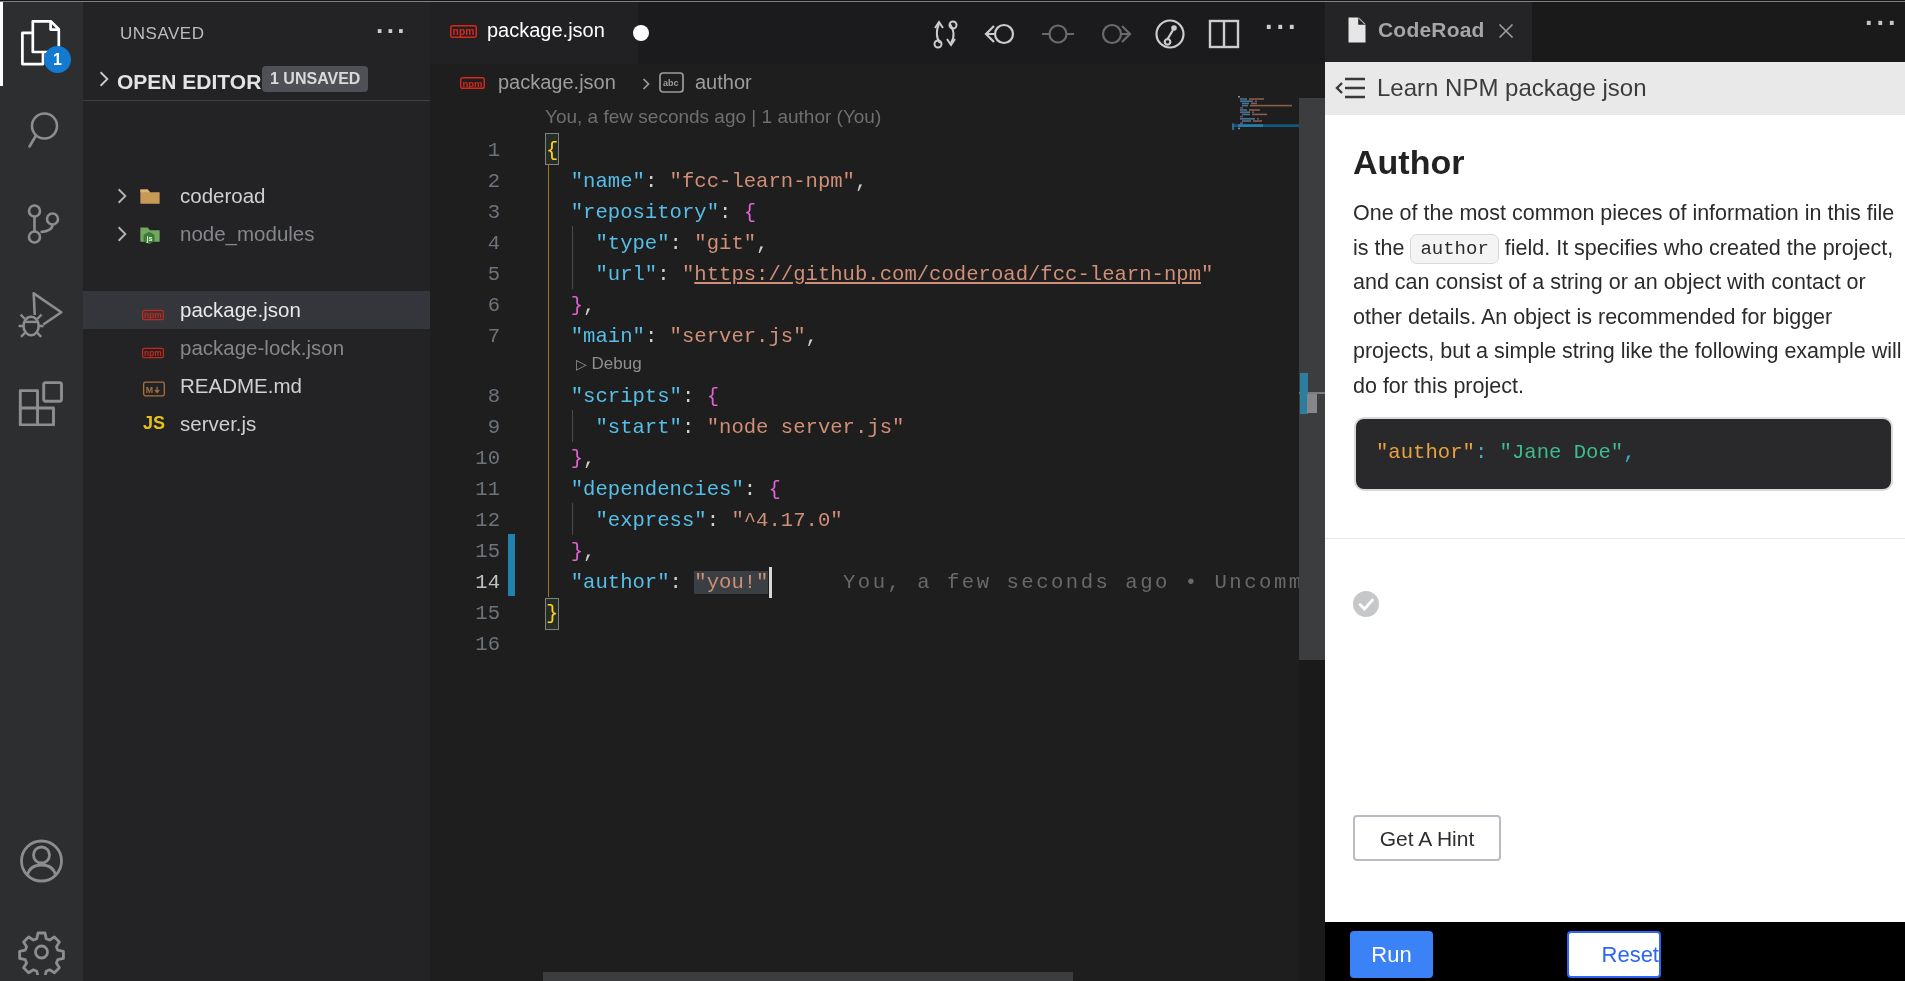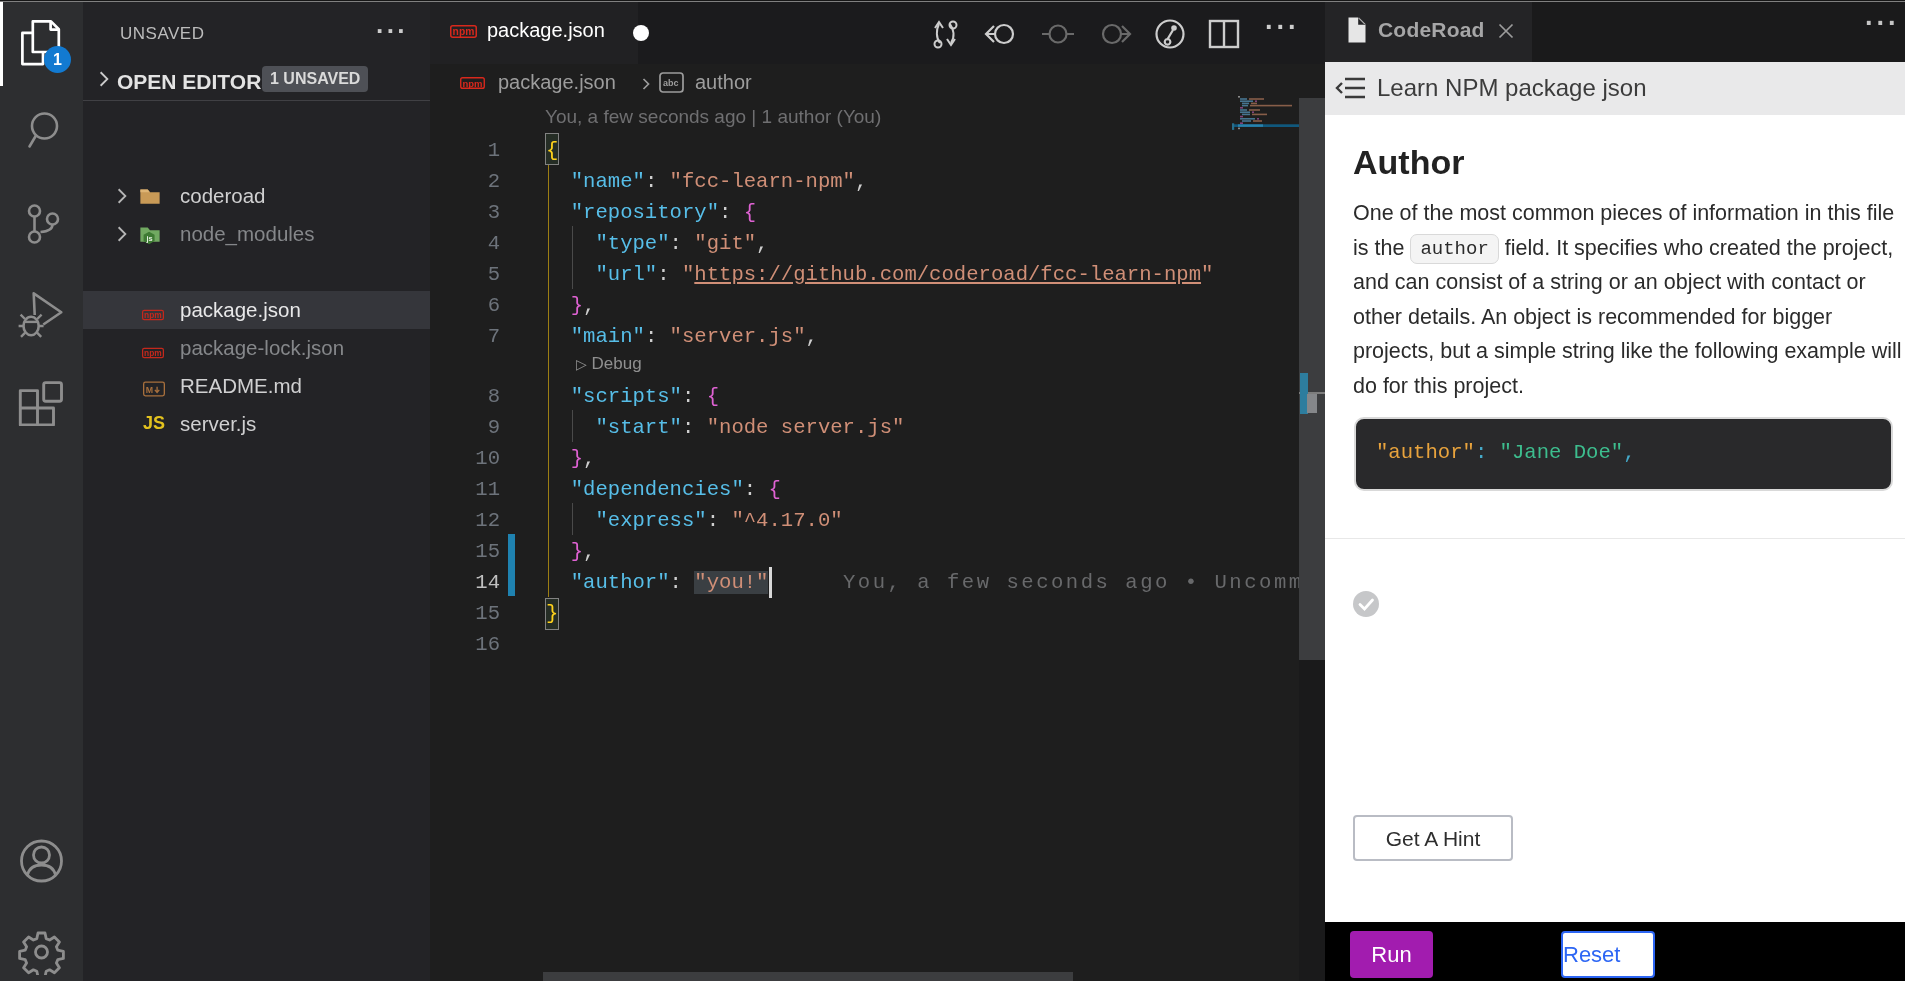--- a/index.html
+++ b/index.html
@@ -84,27 +84,27 @@
   .para { position:absolute; left:28px; font-size:21.5px; line-height:34.5px; color:#2b2b2b; }
   .chip { display:inline-block; font-family:"Liberation Mono",monospace; font-size:19px; background:#f4f4f4;
      border:1px solid #d9d9d9; border-radius:7px; padding:0 9px; line-height:28px; color:#2b2b2b; vertical-align:1px; }
   #codeblock { position:absolute; left:29px; top:302px; width:539px; height:74px; background:#29292b;
      border:2px solid #d9d9d9; border-radius:10px; }
   #codeblock .cbt { position:absolute; left:20px; top:22px; font-family:"Liberation Mono",monospace; font-size:20.6px; }
   .cb-k { color:#e8a33d; } .cb-c { color:#45a9c9; } .cb-s { color:#3dbd8e; }
   #psep { position:absolute; left:0px; top:423px; width:580px; height:1px; background:#e8e8e8; }
   #taskck { position:absolute; left:27px; top:475px; width:28px; height:28px; }
   .tasktext { position:absolute; left:70px; top:472px; font-size:21.5px; line-height:34.5px; color:#2b2b2b; width:470px; }
-  #hintbtn { position:absolute; left:28px; top:700px; width:160px; height:46px; border:2px solid #b9bcc4;
+  #hintbtn { position:absolute; left:28px; top:700px; width:148px; height:46px; border:2px solid #b9bcc4;
      border-radius:4px; font-size:21px; color:#2e2e2e; text-align:center; line-height:44px; background:#fff;}
   #pbottom { position:absolute; left:0; top:920px; width:580px; height:59px; background:#000000; }
-  #runbtn { position:absolute; left:25px; top:9px; width:83px; height:47px; background:#a21caf; color:#fff;
+  #runbtn { position:absolute; left:25px; top:9px; width:83px; height:47px; background:#3b82f6; color:#fff;
      border-radius:4px; font-size:22px; text-align:center; line-height:47px; }
-  #resetbtn { position:absolute; left:236px; top:9px; width:94px; height:47px; background:#fff; color:#2d66f4;
-     border:2px solid #2d66f4; border-radius:4px; font-size:22px; text-align:left; line-height:43px; }
+  #resetbtn { position:absolute; left:242px; top:9px; width:94px; height:47px; background:#fff; color:#2d66f4;
+     border:2px solid #2d66f4; border-radius:4px; font-size:22px; text-align:right; line-height:43px; }
 </style>
 </head>
 <body>
 <div id="stage">
   <div class="abs" id="actbar">
 
     <svg style="position:absolute;left:14px;top:10px" width="66" height="66" viewBox="0 0 66 66" fill="none">
       <path d="M8.4 20.9 H29 V52.1 H8.4 Z" stroke="#ffffff" stroke-width="2.7" stroke-linejoin="round"></path>
       <path d="M18.8 9.4 H37 L44.8 17.2 V40 H18.8 Z" fill="#2d2e30" stroke="#ffffff" stroke-width="2.7" stroke-linejoin="round"></path>
       <path d="M36.6 9.8 V17.6 H44.4" stroke="#ffffff" stroke-width="2.7" stroke-linejoin="round"></path>

